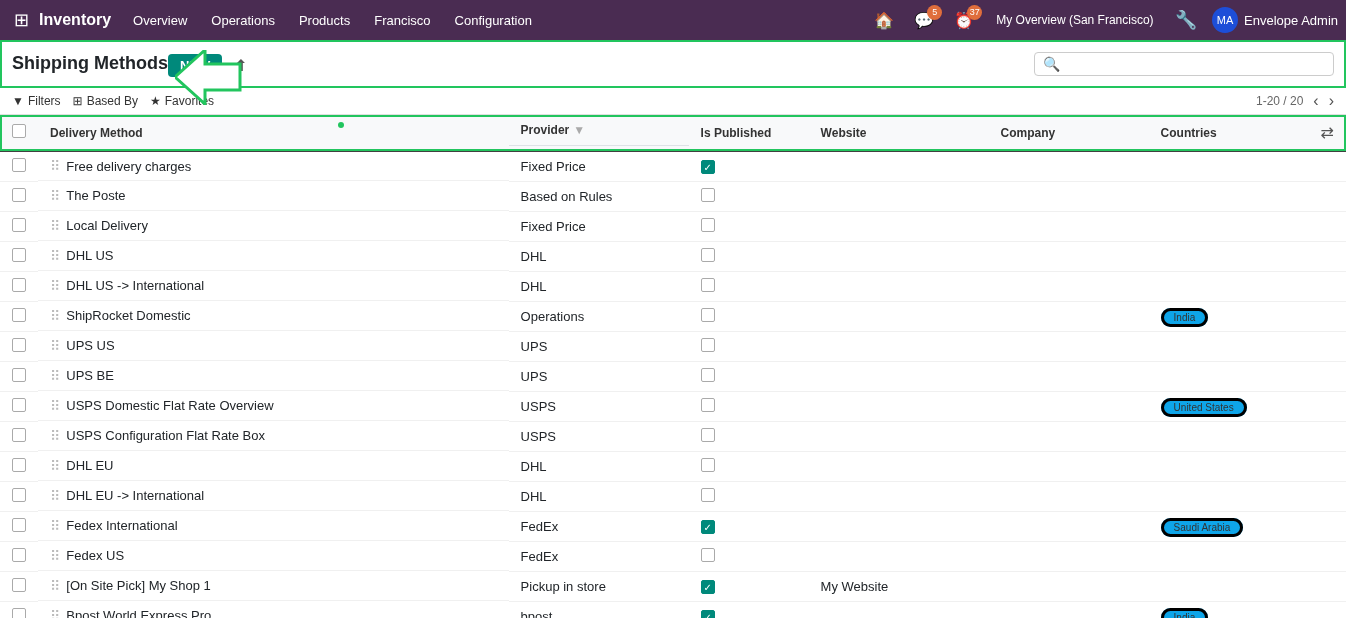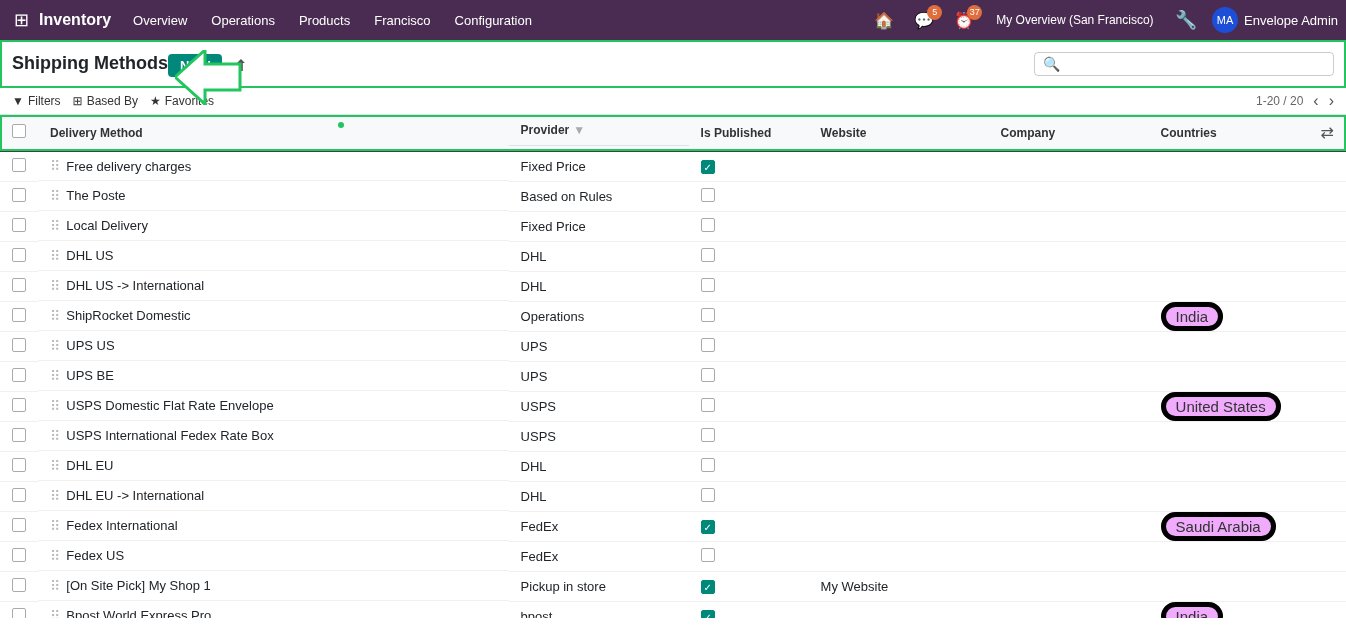--- a/index.html
+++ b/index.html
@@ -89,23 +89,23 @@
     .col-provider { width: 180px; }
     .col-published { width: 120px; }
     .col-website { width: 180px; }
     .col-company { width: 160px; }
     .col-countries { width: 160px; }
 
     .drag-handle { color: #bbb; font-size: 14px; cursor: grab; }
     .checkbox-cell { text-align: center; }
 
     .badge-tag {
-      background: #f0abfc; border: 5px solid #000000;
+      background: #0ea5e9; border: 3px solid #000000;
       border-radius: 20px; padding: 1px 10px;
-      font-size: 15px; color: #333; white-space: nowrap;
+      font-size: 10px; color: #333; white-space: nowrap;
     }
 
     .checkbox-checked {
       width: 14px; height: 14px;
       background: #00897b; border: 1px solid #00897b;
       border-radius: 2px; display: inline-flex; align-items: center; justify-content: center;
     }
     .checkbox-checked::after { content: '✓'; color: #fff; font-size: 10px; }
     .checkbox-unchecked {
       width: 14px; height: 14px;
@@ -351,34 +351,34 @@
           <td class="col-published"><span class="checkbox-unchecked"></span></td>
           <td class="col-website"></td>
           <td class="col-company"></td>
           <td class="col-countries"></td>
           <td class="col-settings"></td>
         </tr>
         <tr>
           <td class="col-check checkbox-cell"><span class="checkbox-unchecked"></span></td>
           <td class="col-delivery" style="display: flex; align-items: center; gap: 6px;">
             <span class="drag-handle">⠿</span>
-            <span>USPS Domestic Flat Rate Envelope</span>
+            <span>USPS Domestic Flat Rate Overview</span>
           </td>
           <td class="col-provider">USPS</td>
           <td class="col-published"><span class="checkbox-unchecked"></span></td>
           <td class="col-website"></td>
           <td class="col-company"></td>
           <td class="col-countries"><span class="badge-tag">United States</span></td>
           <td class="col-settings"></td>
         </tr>
         <tr>
           <td class="col-check checkbox-cell"><span class="checkbox-unchecked"></span></td>
           <td class="col-delivery" style="display: flex; align-items: center; gap: 6px;">
             <span class="drag-handle">⠿</span>
-            <span>USPS International Fedex Rate Box</span>
+            <span>USPS Configuration Flat Rate Box</span>
           </td>
           <td class="col-provider">USPS</td>
           <td class="col-published"><span class="checkbox-unchecked"></span></td>
           <td class="col-website"></td>
           <td class="col-company"></td>
           <td class="col-countries"></td>
           <td class="col-settings"></td>
         </tr>
         <tr>
           <td class="col-check checkbox-cell"><span class="checkbox-unchecked"></span></td>

